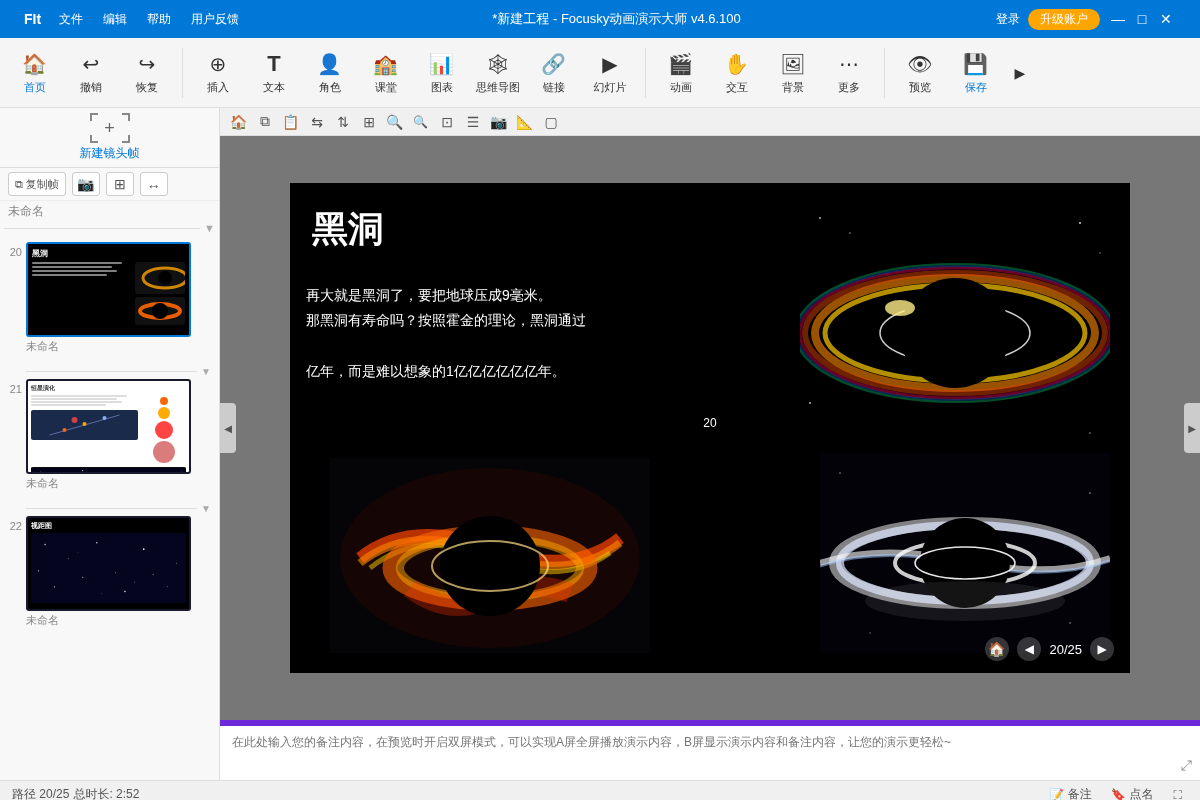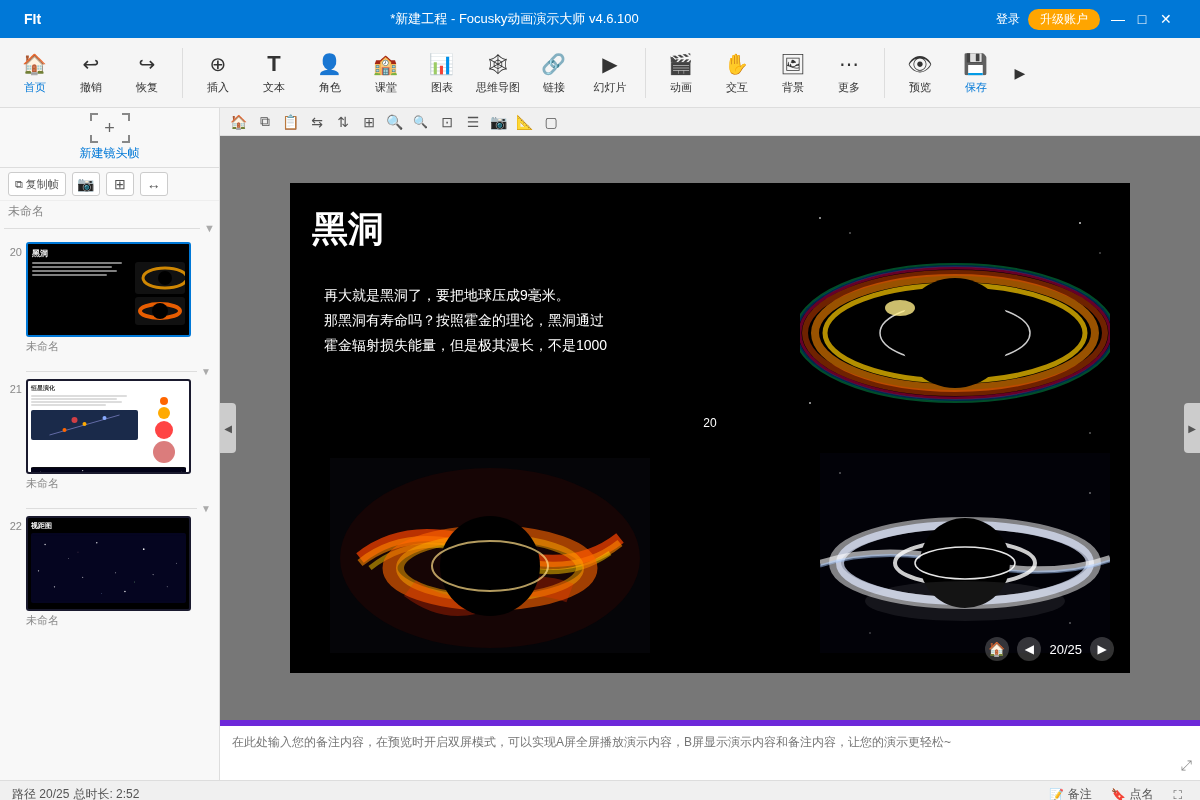--- a/index.html
+++ b/index.html
@@ -254,21 +254,21 @@
       position: absolute;
       top: 22px;
       left: 22px;
       color: white;
       font-size: 36px;
       font-weight: bold;
     }
     .slide-text {
       position: absolute;
       top: 100px;
-      left: 34px;
+      left: 16px;
       color: white;
       font-size: 14px;
       line-height: 1.8;
       width: 320px;
     }
 
     
     .bh-img1 {
       position: absolute;
       top: 20px;
@@ -436,20 +436,26 @@
     .thumb22-title { color: white; font-size: 7px; font-weight: bold; }
     .thumb22-star-field { width: 100%; height: 70px; background: #050520; margin-top: 2px; border-radius: 2px; position: relative; overflow: hidden; }
 
   </style>
 </head>
 <body>
 
 <div id="titlebar">
   <div class="left">
     <span class="app-icon">FIt</span>
+    <div class="menu">
+      <span>文件</span>
+      <span>编辑</span>
+      <span>帮助</span>
+      <span>用户反馈</span>
+    </div>
   </div>
   <div class="center">*新建工程 - Focusky动画演示大师  v4.6.100</div>
   <div class="right">
     <span class="login-btn">登录</span>
     <button class="upgrade-btn">升级账户</button>
     <div class="win-btns">
       <span>—</span>
       <span>□</span>
       <span class="close-btn">✕</span>
     </div>
@@ -732,21 +738,22 @@
 
       <div id="slide-canvas">
 
         <div class="slide-bg"></div>
 
         <div class="slide-title">黑洞</div>
 
         <div class="slide-text">
           <span>再大就是黑洞了，要把地球压成9毫米。</span><br>
           <span>那黑洞有寿命吗？按照霍金的理论，黑洞通过</span><br>
-          <span>霍金辐射损失能量，但是极其漫长，不是1000</span><br>
+          <br>
+          <span>亿年，而是难以想象的1亿亿亿亿亿亿年。</span>
         </div>
 
         <div class="bh-img1">
           <svg class="bh-svg" viewBox="0 0 310 260">
             <rect width="310" height="260" fill="#000"></rect>
 
             <circle cx="20" cy="15" r="1" fill="white" opacity="0.7"></circle>
             <circle cx="50" cy="30" r="0.8" fill="white" opacity="0.6"></circle>
             <circle cx="280" cy="20" r="1" fill="white" opacity="0.8"></circle>
             <circle cx="300" cy="50" r="0.8" fill="white" opacity="0.5"></circle>

